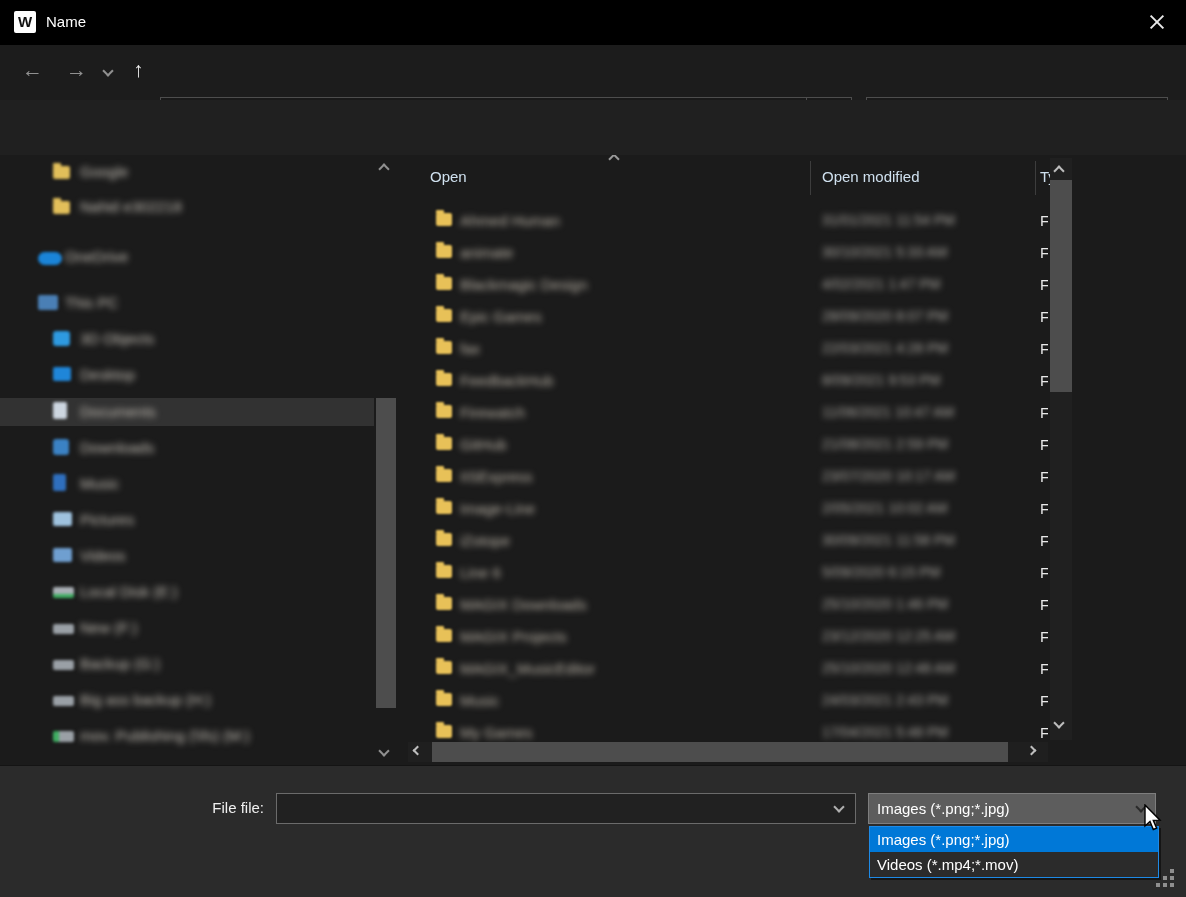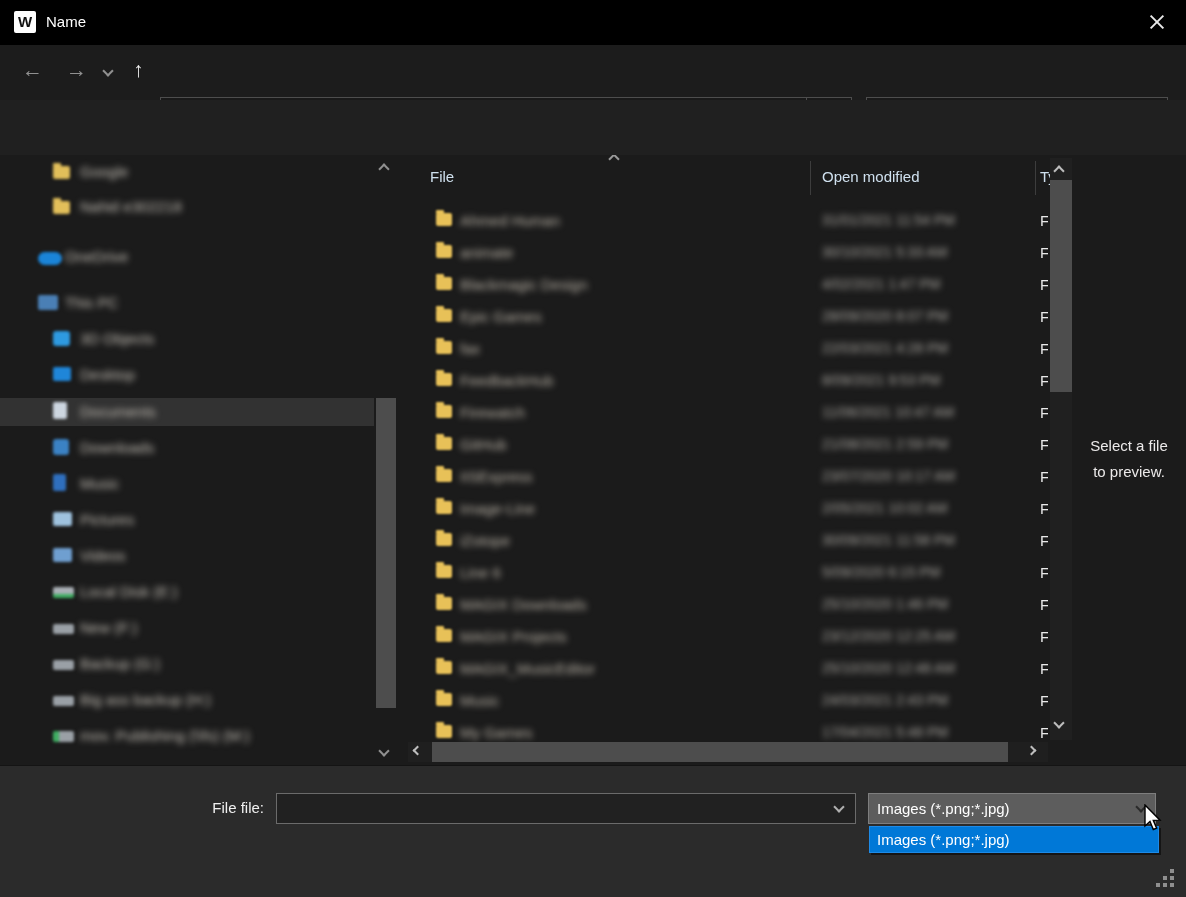--- a/index.html
+++ b/index.html
@@ -266,21 +266,21 @@
           <span class="slabel" style="left: 80px;">mov. Publishing (\\fs) (M:)</span>
         </div>
       </div>
 
     <span class="abs chev up" style="left:380px; top:10px;"></span>
     <div class="thumb" style="left:376px; top:243px; width:20px; height:310px;"></div>
     <span class="abs chev" style="left:380px; top:592px;"></span>
 
     <div id="listhead">
       <span class="abs chev up" style="left:202px; top:-3px; border-color:#9a9a9a;"></span>
-      <span class="colname" style="left:22px; top:10px;">File</span>
+      <span class="colname" style="left:22px; top:10px;">Open</span>
       <span class="colsep" style="left:402px;"></span>
       <span class="colname" style="left:414px; top:10px;">Open modified</span>
       <span class="colsep" style="left:627px;"></span>
       <span class="colname" style="left:632px; top:10px;">Ty</span>
     </div>
 
     <div id="filerows" style="position:absolute; left:0; top:0; width:1048px; height:587px; overflow:hidden;">
         <div class="frow" style="top: 52px;">
           <span class="ficon"></span>
           <span class="fname">Ahmed Human</span>
@@ -388,37 +388,34 @@
     <div class="sbtrack" style="left:1050px; top:3px; width:22px; height:582px;"></div>
     <span class="abs chev up" style="left:1055px; top:12px; border-color:#bdbdbd;"></span>
     <div class="thumb" style="left:1050px; top:25px; width:22px; height:212px;"></div>
     <span class="abs chev" style="left:1055px; top:564px; border-color:#bdbdbd;"></span>
 
     <div class="sbtrack" style="left:408px; top:587px; width:640px; height:20px; background:#1f1f1f;"></div>
     <span class="abs chev l" style="left:414px; top:592px; border-color:#bdbdbd;"></span>
     <div class="thumb" style="left:432px; top:587px; width:576px; height:20px;"></div>
     <span class="abs chev r" style="left:1028px; top:592px; border-color:#bdbdbd;"></span>
 
-    <div id="preview" class="abs">
-      <span class="pvline" style="left:0; top:282px;">Select a file</span>
-      <span class="pvline" style="left:0; top:308px;">to preview.</span>
-    </div>
   </div>
 
   <div id="footer" class="abs">
     <span id="fnlabel" class="abs">File file:</span>
     <div id="fninput" class="abs">
       <span class="abs chev" style="right:12px; top:9px; border-color:#b0b0b0;"></span>
     </div>
     <div id="ftcombo" class="abs">
       <span>Images (*.png;*.jpg)</span>
       <span class="abs chev" style="right:10px; top:9px; border-color:#2a2a2a;"></span>
     </div>
     <div id="ftlist" class="abs">
         <div class="ftopt hl">Images (*.png;*.jpg)</div>
+        <div class="ftopt">Videos (*.mp4;*.mov)</div>
       </div>
 
     
     <span class="abs" style="left:1143px; top:38px; pointer-events:none;">
       <svg width="22" height="30" viewBox="0 0 22 30">
         <path d="M2 1 L2 22 L7 17.5 L10.3 25.5 L13.6 24.1 L10.3 16.4 L17 16.2 Z" fill="#fff" stroke="#000" stroke-width="1.4"></path>
       </svg>
     </span>
 
     

